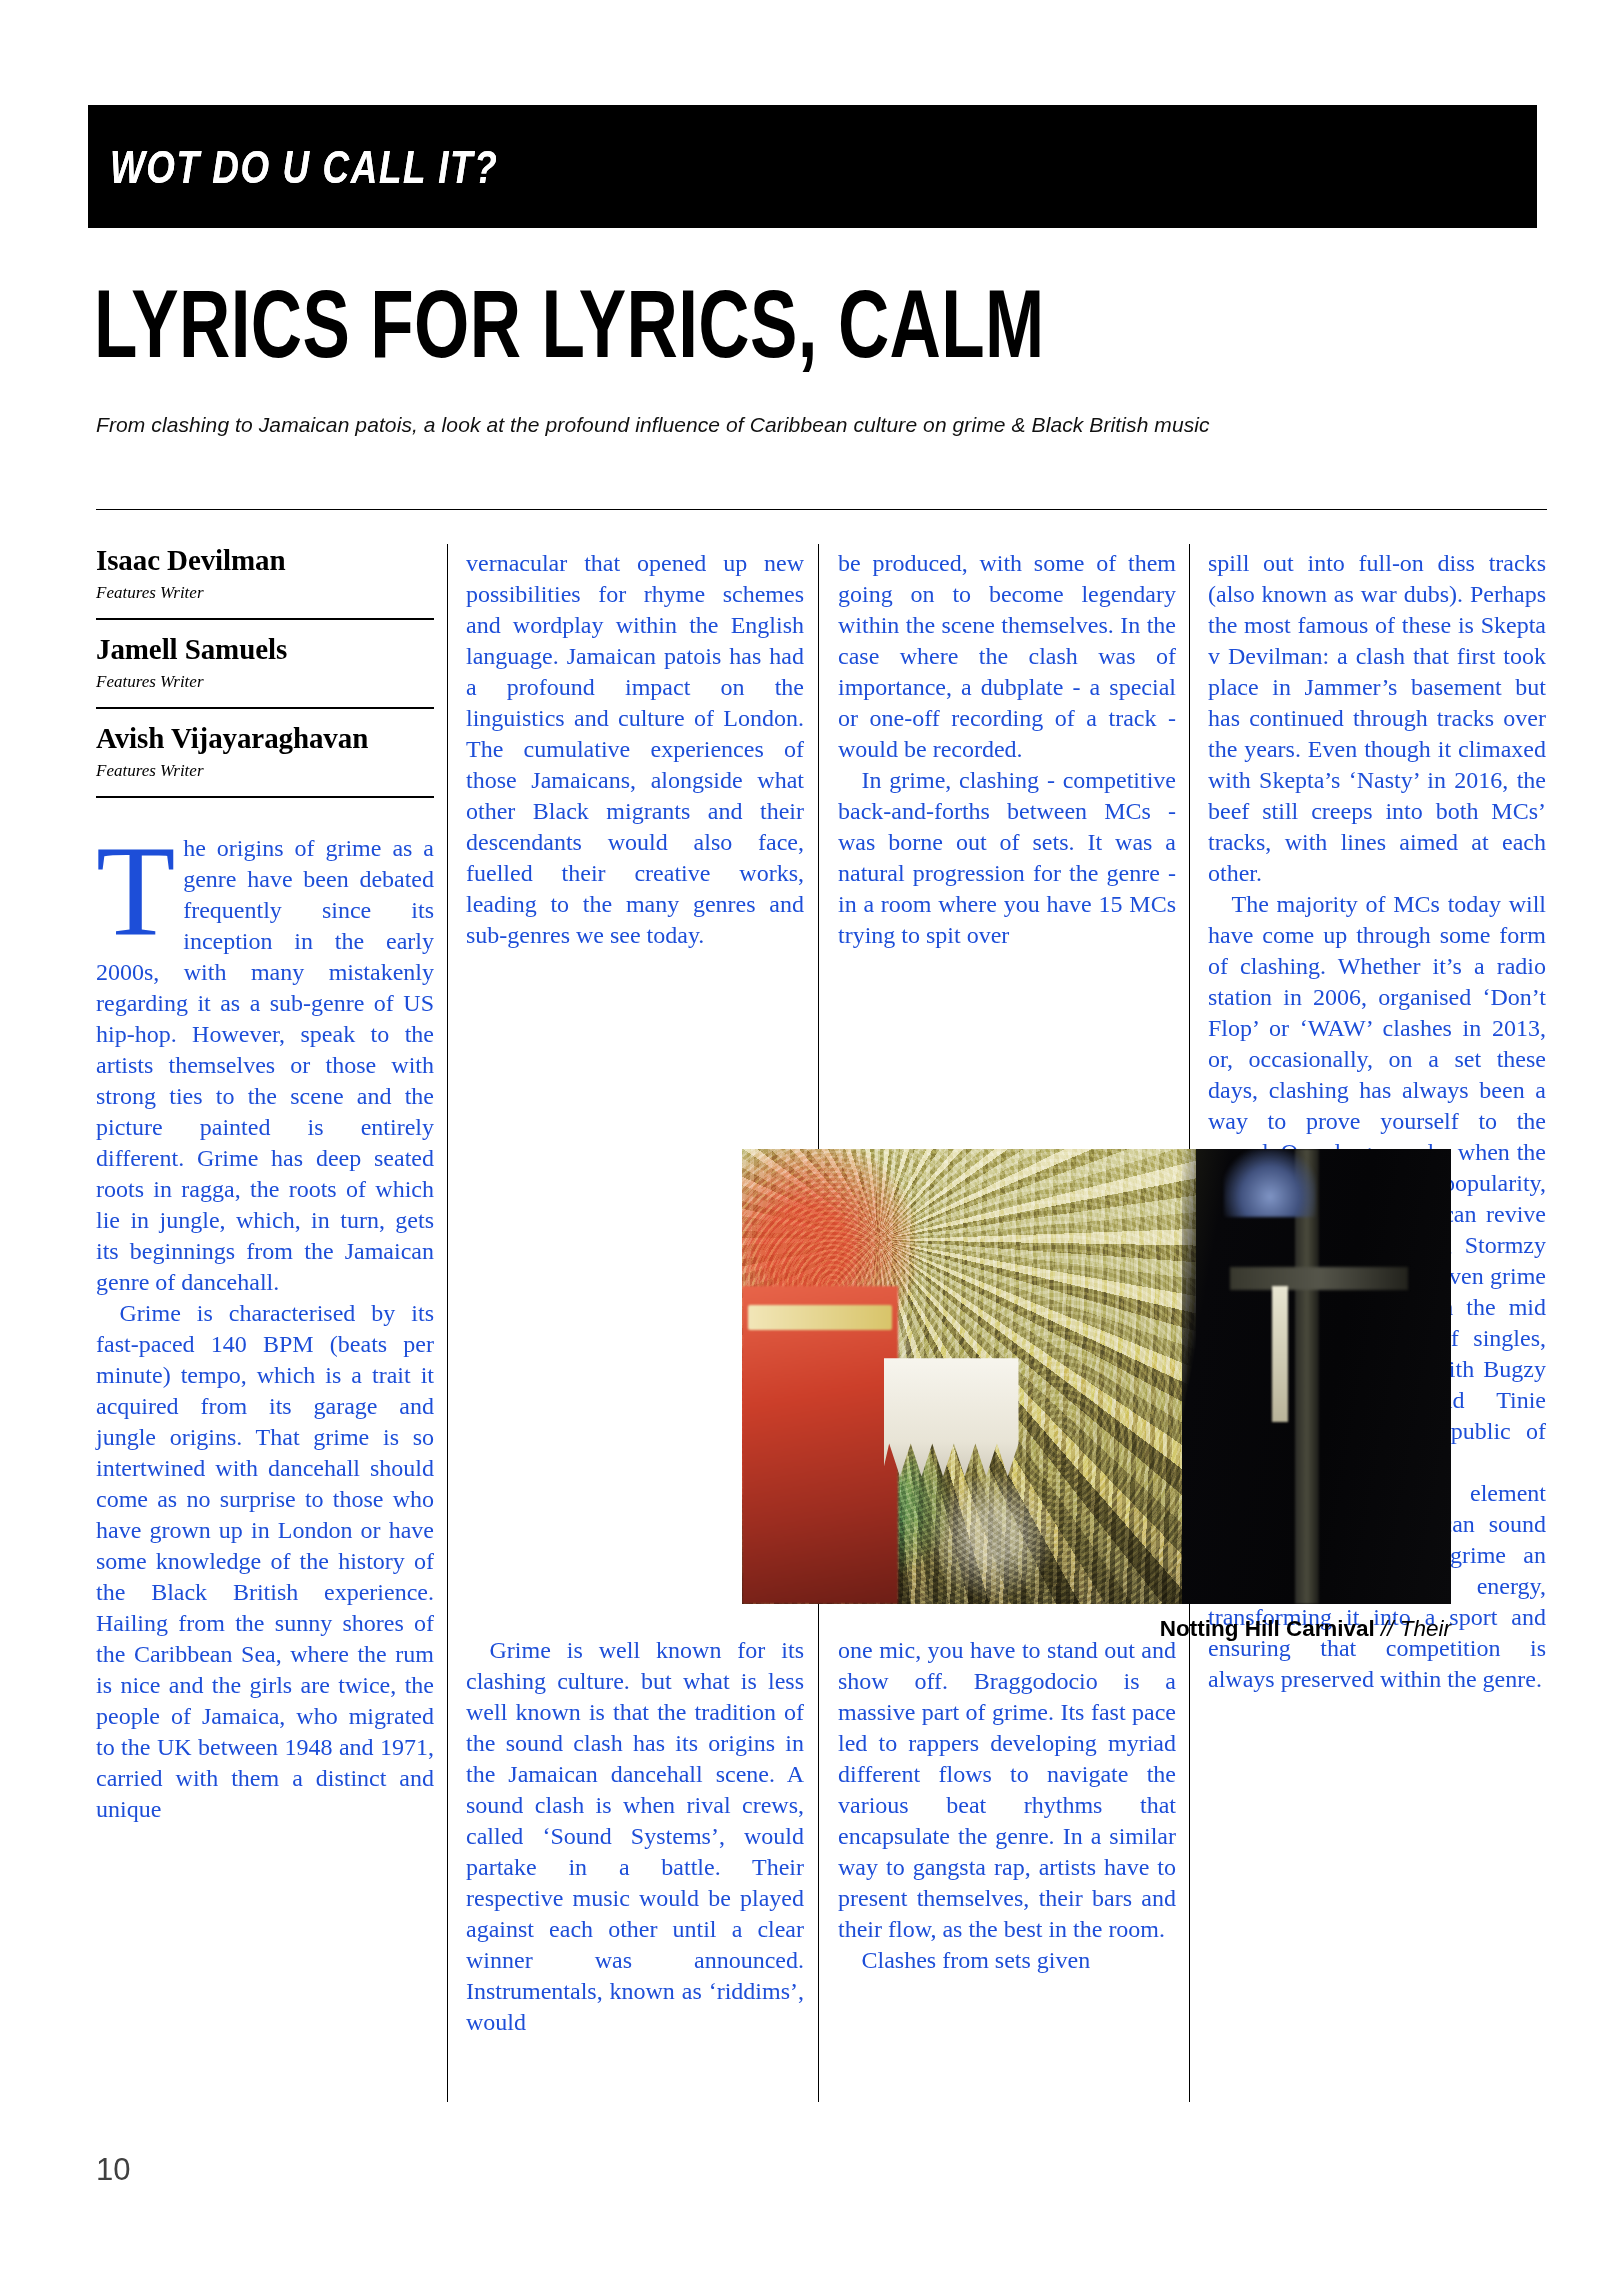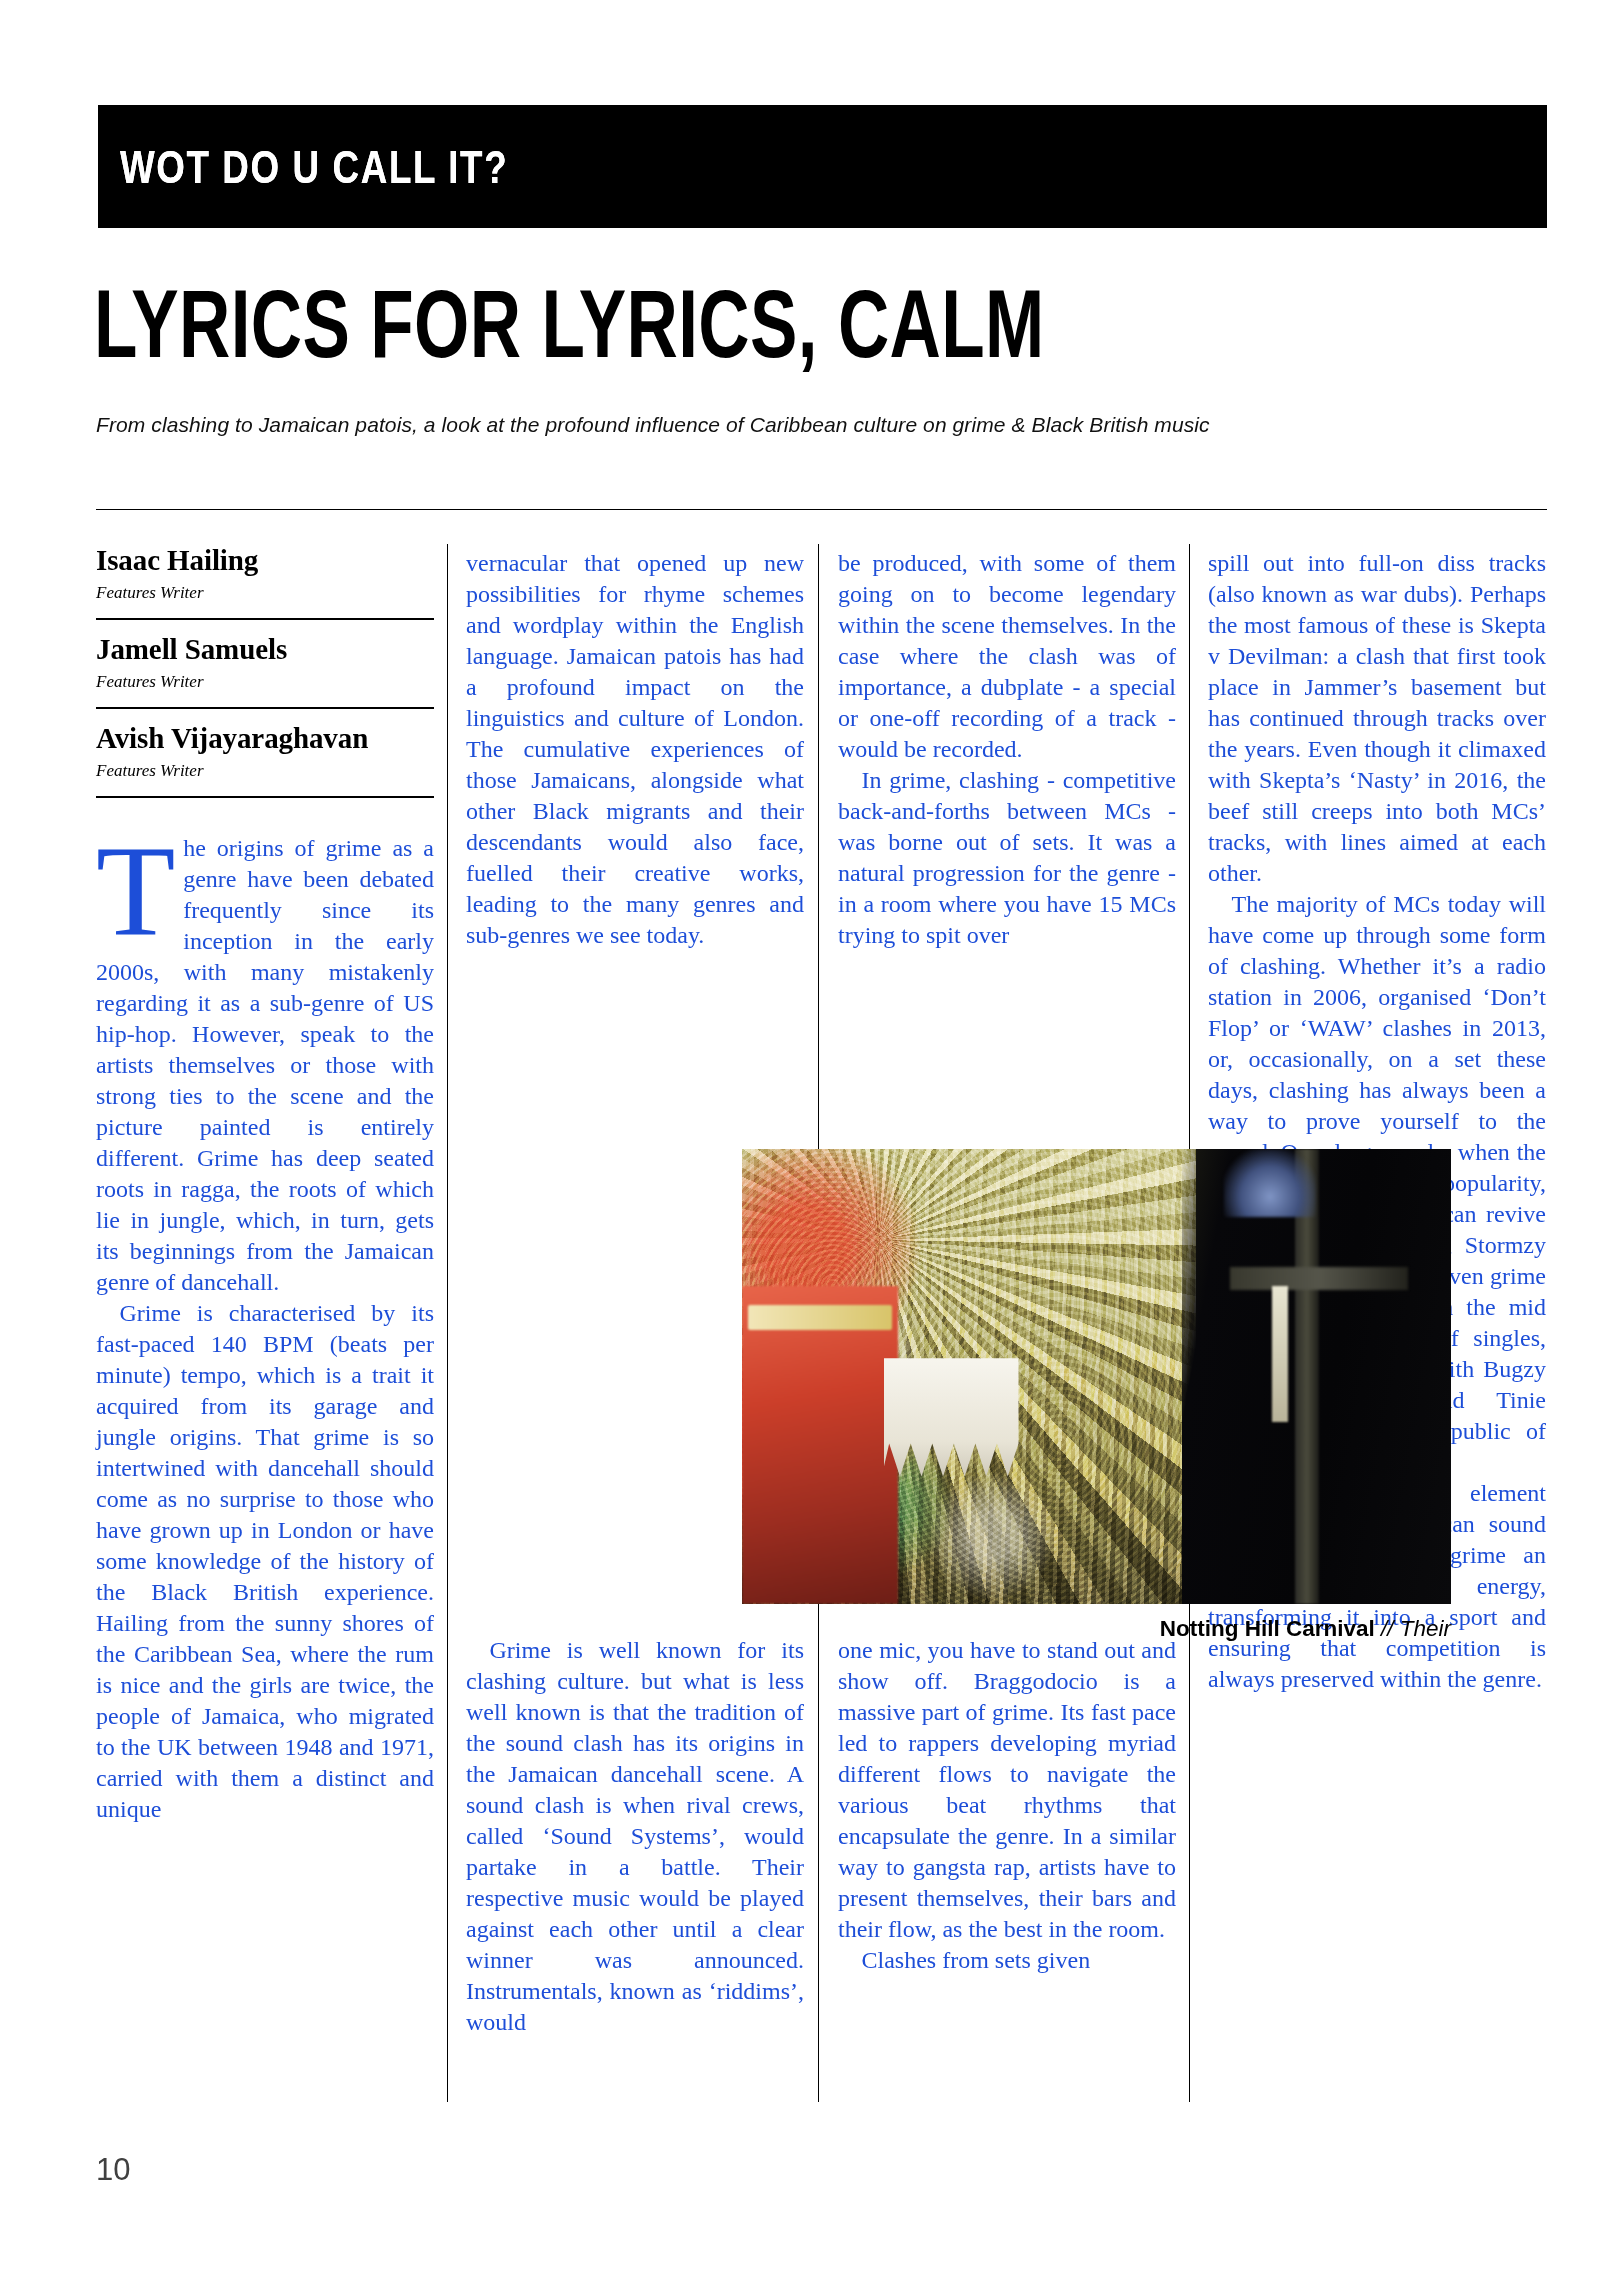--- a/index.html
+++ b/index.html
@@ -17,27 +17,28 @@
     position: absolute;
     left: 0; top: 0;
     width: 1621px;
     height: 2293px;
     background: #ffffff;
   }
 
   
   .section-banner {
     position: absolute;
-    left: 98px;
+    left: 88px;
     top: 105px;
     width: 1449px;
     height: 123px;
     background: #000000;
     display: flex;
     align-items: center;
+    font-style: italic;
   }
   .section-banner-label {
     color: #ffffff;
     font-family: "Liberation Sans Narrow", "Liberation Sans", sans-serif;
     font-weight: 700;
     font-size: 46px;
     letter-spacing: 2px;
     transform: scaleX(0.80);
     transform-origin: left center;
     padding-left: 27.4px;
@@ -315,21 +316,21 @@
 
   <div class="columns">
 
     <div class="col-rule rule-1"></div>
     <div class="col-rule rule-2"></div>
     <div class="col-rule rule-3"></div>
 
     <div class="col col-1">
 
       <div class="byline">
-        <div class="byline-name">Isaac Hailing</div>
+        <div class="byline-name">Isaac Devilman</div>
         <div class="byline-role">Features Writer</div>
         <div class="byline-rule"></div>
       </div>
 
       <div class="byline">
         <div class="byline-name">Jamell Samuels</div>
         <div class="byline-role">Features Writer</div>
         <div class="byline-rule"></div>
       </div>
 

